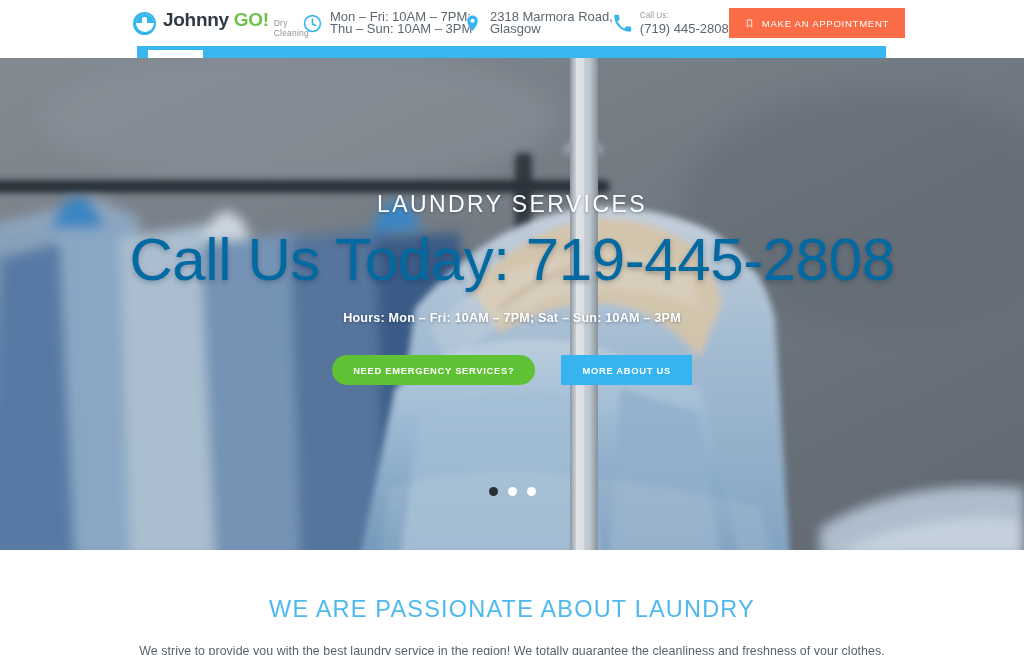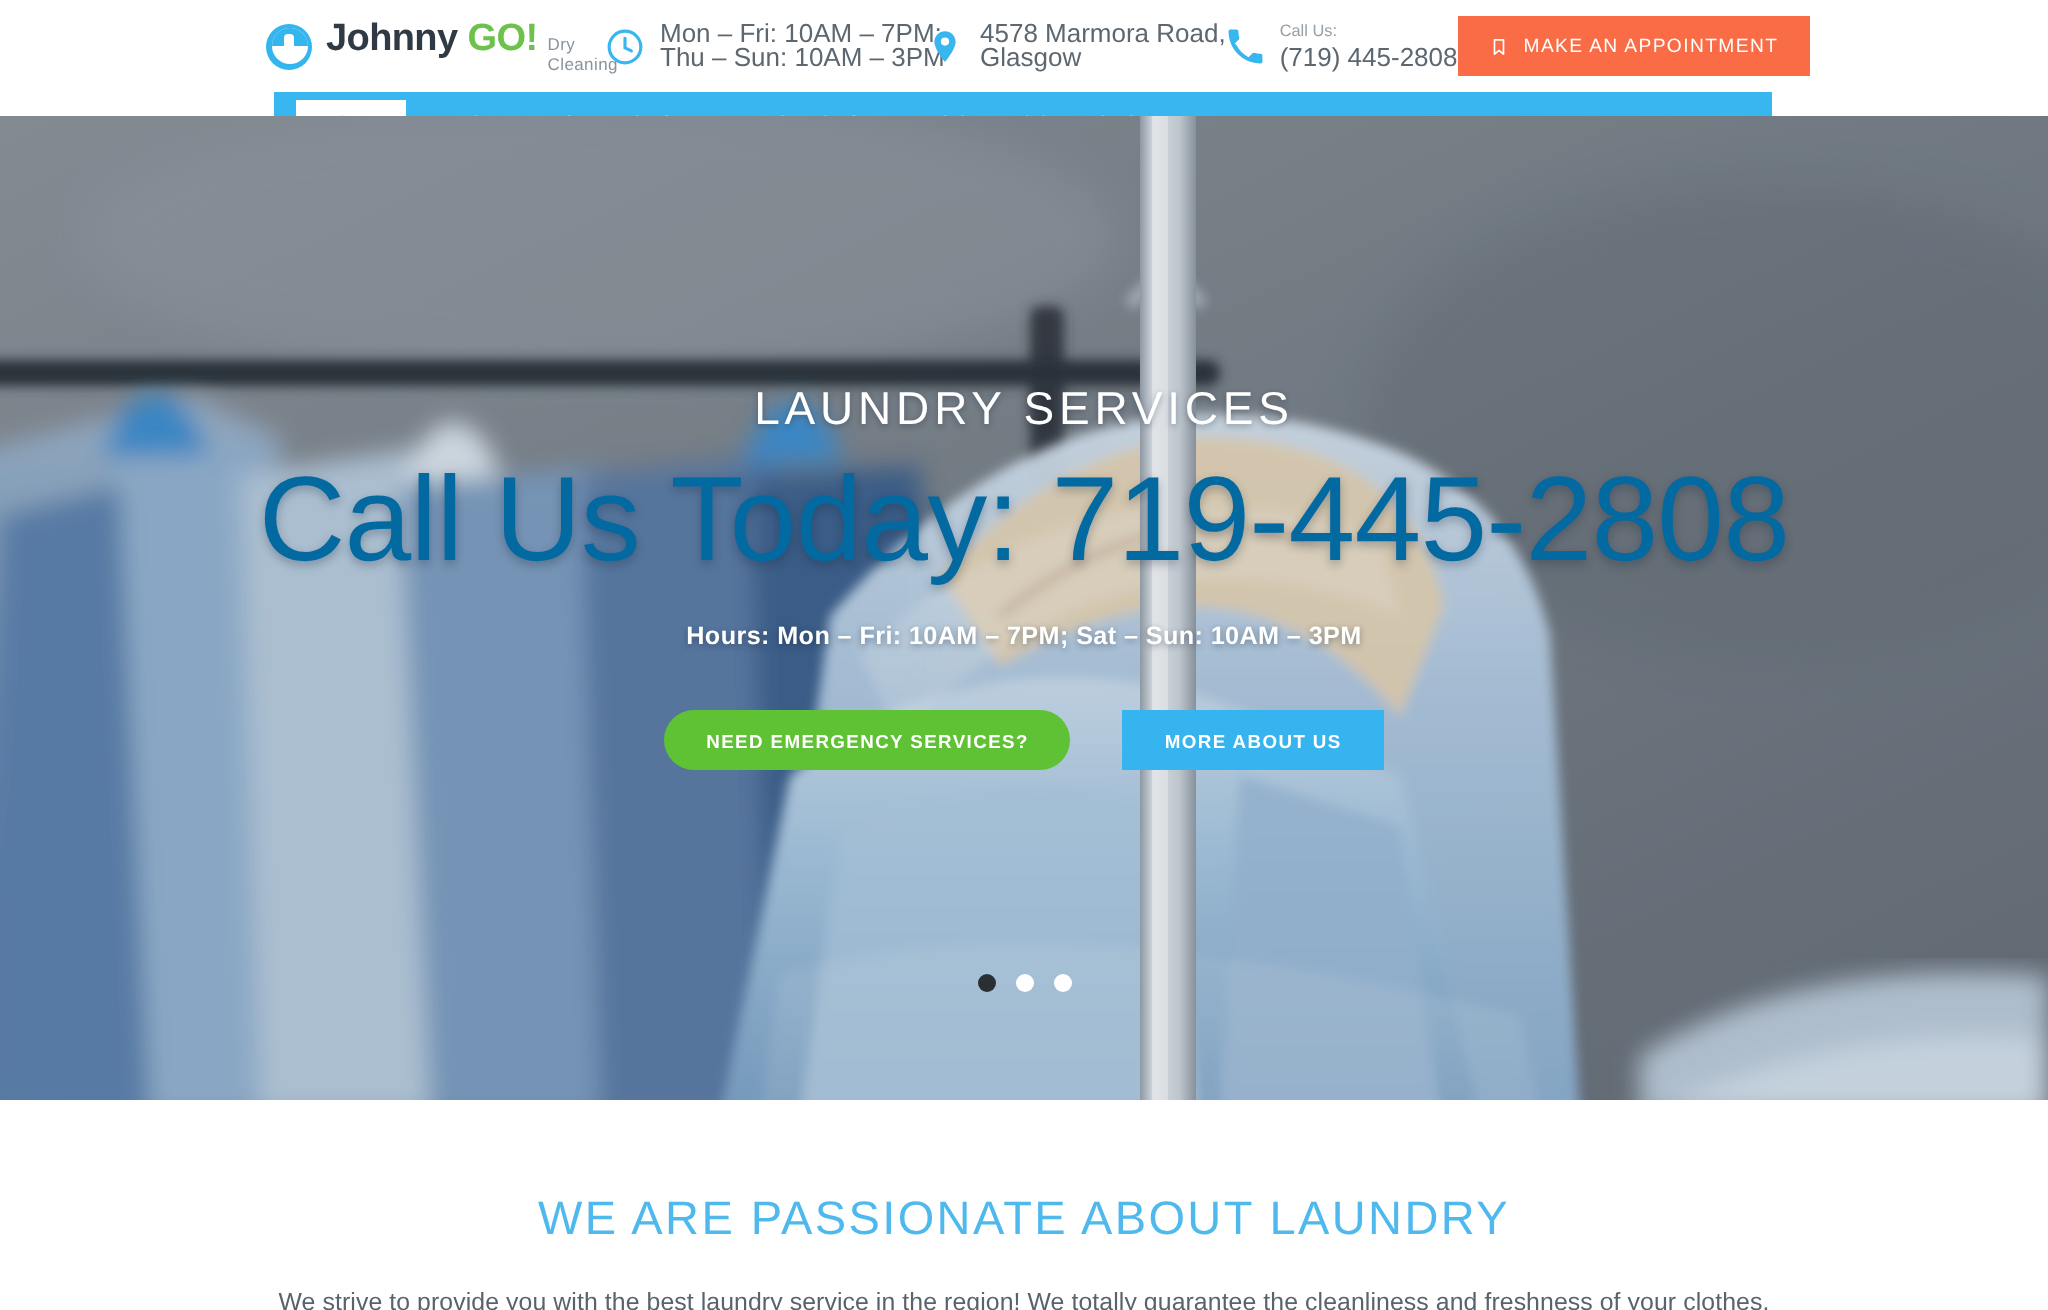--- a/index.html
+++ b/index.html
@@ -188,21 +188,21 @@
         </span>
       </div>
 
       <div class="info-item" style="width:150px;">
         <span class="info-icon">
           <svg viewBox="0 0 24 24" fill="#38b6ef">
             <path d="M12 2C8.3 2 5.3 5 5.3 8.7c0 5 6.7 12.8 6.7 12.8s6.7-7.8 6.7-12.8C18.7 5 15.7 2 12 2zm0 9.2a2.6 2.6 0 1 1 0-5.2 2.6 2.6 0 0 1 0 5.2z"></path>
           </svg>
         </span>
         <span class="info-lines">
-          <div>4578 Marmora Road,</div>
+          <div>2318 Marmora Road,</div>
           <div>Glasgow</div>
         </span>
       </div>
 
       <div class="info-item" style="width:135px;">
         <span class="info-icon">
           <svg viewBox="0 0 24 24" fill="#38b6ef">
             <path d="M6.6 10.8c1.7 3.3 4.3 5.9 7.6 7.6l2.5-2.5c.3-.3.8-.4 1.2-.3 1.2.4 2.6.6 4 .6.6 0 1.1.5 1.1 1.1v4c0 .6-.5 1.1-1.1 1.1C10.6 22.4 1.6 13.4 1.6 2.1 1.6 1.5 2.1 1 2.7 1h4c.6 0 1.1.5 1.1 1.1 0 1.4.2 2.8.6 4 .1.4 0 .9-.3 1.2l-2.5 2.5z"></path>
           </svg>
         </span>

